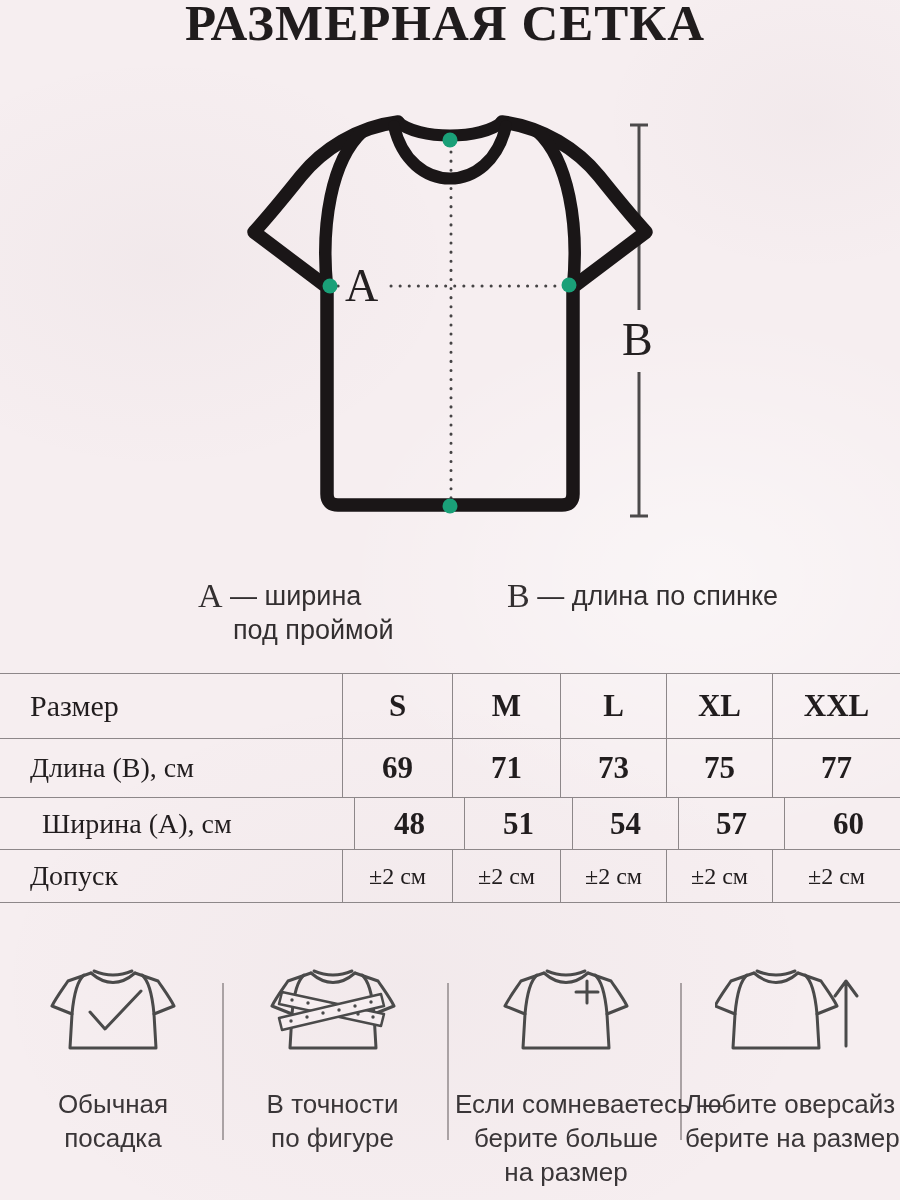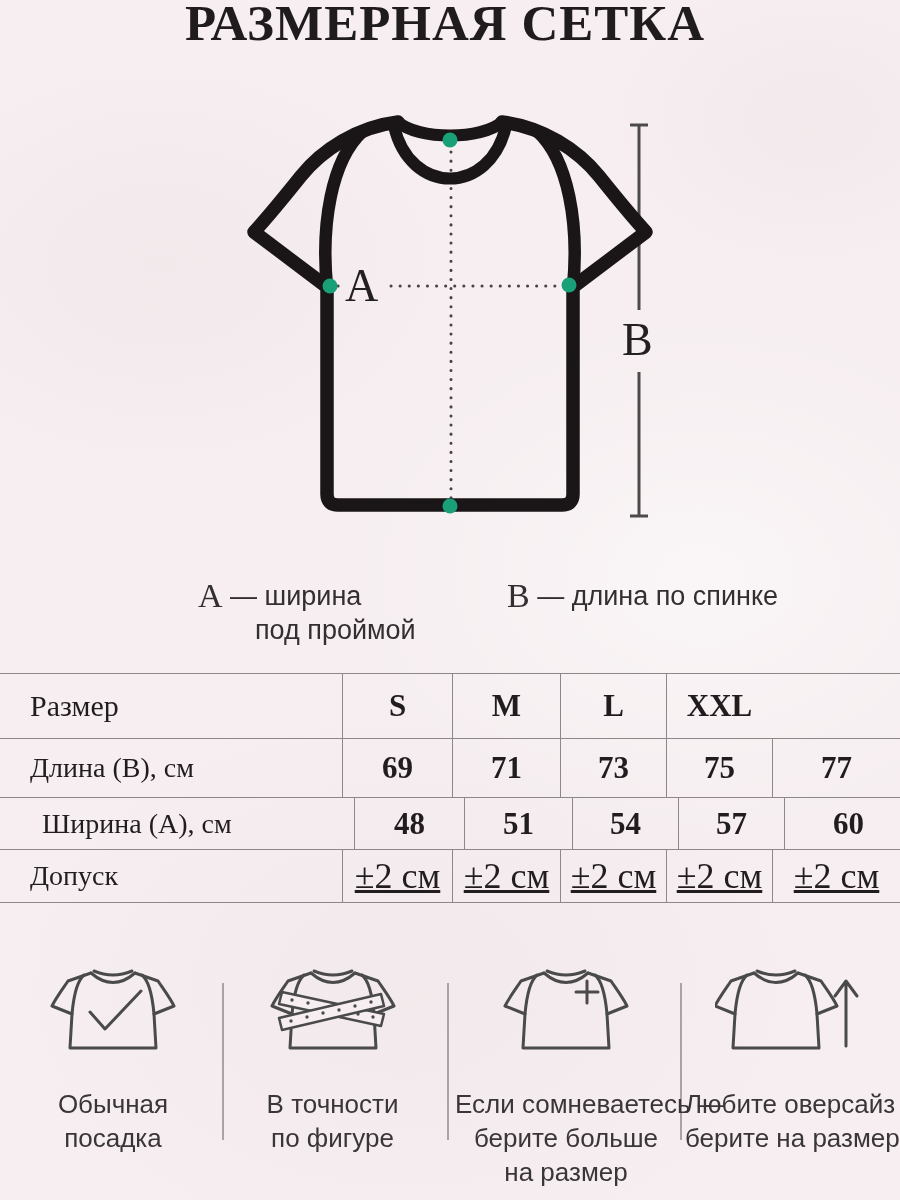--- a/index.html
+++ b/index.html
@@ -35,41 +35,41 @@
   .measure-label{
     position:absolute;font-family:"Liberation Serif",serif;
     font-size:46px;color:#242021;line-height:1;
   }
   .lbl-a{left:345px;top:168px;}
   .lbl-b{left:622px;top:222px;}
   
   .legend-line{position:absolute;font-size:27px;color:#332f30;white-space:nowrap;}
   .legend-cap{font-family:"Liberation Serif",serif;font-size:34px;vertical-align:-2px;}
   .leg-a1{left:198px;top:577px;}
-  .leg-a2{left:233px;top:615px;margin-left:22px;}
+  .leg-a2{left:233px;top:615px;}
   .leg-b1{left:507px;top:577px;}
   
   .size-table{
     position:absolute;left:0;top:673px;width:900px;
     border-top:1px solid var(--line);border-bottom:1px solid var(--line);
     font-family:"Liberation Serif",serif;color:#211d1e;
   }
   .trow{display:grid;grid-template-columns:342px 110px 108px 106px 106px 128px;}
   .trow + .trow{border-top:1px solid var(--line);}
   .trow > div{display:flex;align-items:center;justify-content:center;}
   .trow > .lblcell{justify-content:flex-start;padding-left:30px;font-size:28px;}
   .trow > .vcell{border-left:1px solid var(--line);}
   .r-head{height:64px;}
   .r-head .vcell{font-size:31px;font-weight:bold;}
   .r-head .lblcell{font-size:30px;}
   .r-len{height:58px;}
   .r-wid{height:51px;padding-left:12px;}
   .r-len .vcell,.r-wid .vcell{font-size:31px;font-weight:bold;}
   .r-tol{height:52px;}
-  .r-tol .vcell{font-size:36px;text-decoration:underline;}
+  .r-tol .vcell{font-size:24px;}
   
   .fit-item{position:absolute;text-align:center;}
   .fit-item .cap{margin-top:21px;font-size:26px;line-height:34px;color:var(--caption);}
   .fit-item .cap div{white-space:nowrap;}
   .fi-1{left:18px;  top:962px;width:190px;}
   .fi-2{left:235px; top:962px;width:195px;}
   .fi-3{left:455px; top:962px;width:222px;}
   .fi-4{left:685px; top:962px;width:210px;}
   .divider{position:absolute;top:983px;width:2px;height:157px;background:#aaa2a4;}
   .dv-1{left:222px;} .dv-2{left:447px;} .dv-3{left:680px;}
@@ -143,20 +143,21 @@
     <span class="legend-cap">B</span>
     <span>— длина по спинке</span>
   </div>
 
   <div class="size-table">
     <div class="trow r-head">
       <div class="lblcell">Размер</div>
       <div class="vcell">S</div>
       <div class="vcell">M</div>
       <div class="vcell">L</div>
+      <div class="vcell">XL</div>
       <div class="vcell">XXL</div>
     </div>
     <div class="trow r-len">
       <div class="lblcell">Длина (B), см</div>
       <div class="vcell">69</div>
       <div class="vcell">71</div>
       <div class="vcell">73</div>
       <div class="vcell">75</div>
       <div class="vcell">77</div>
     </div>

